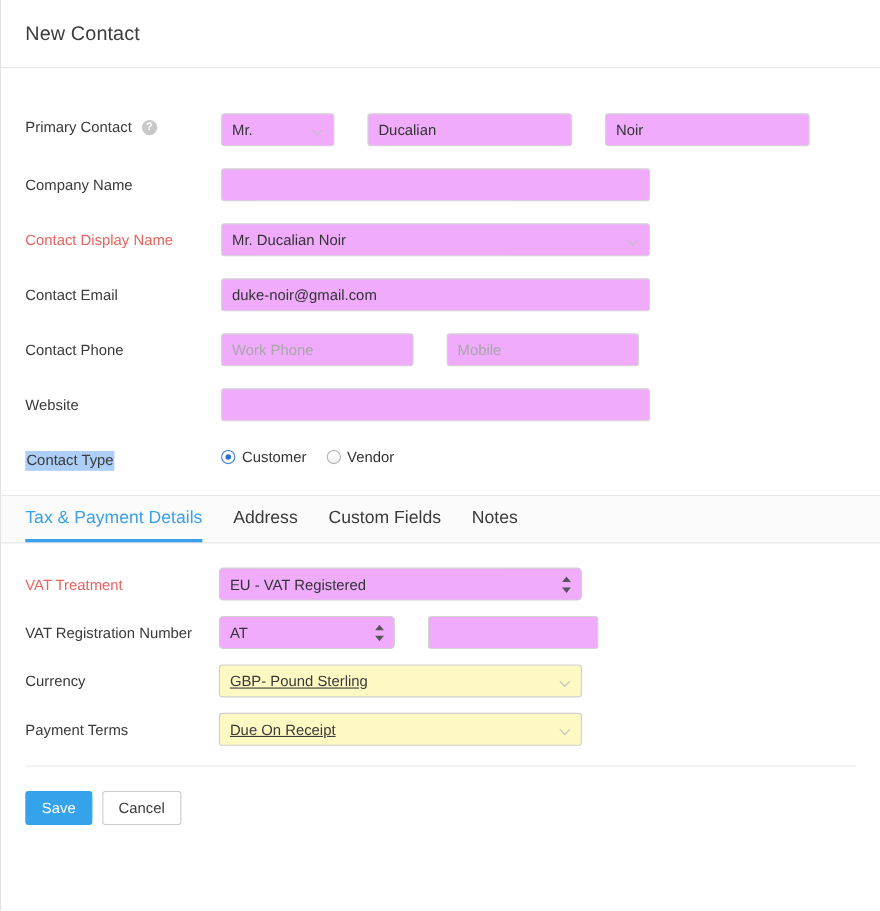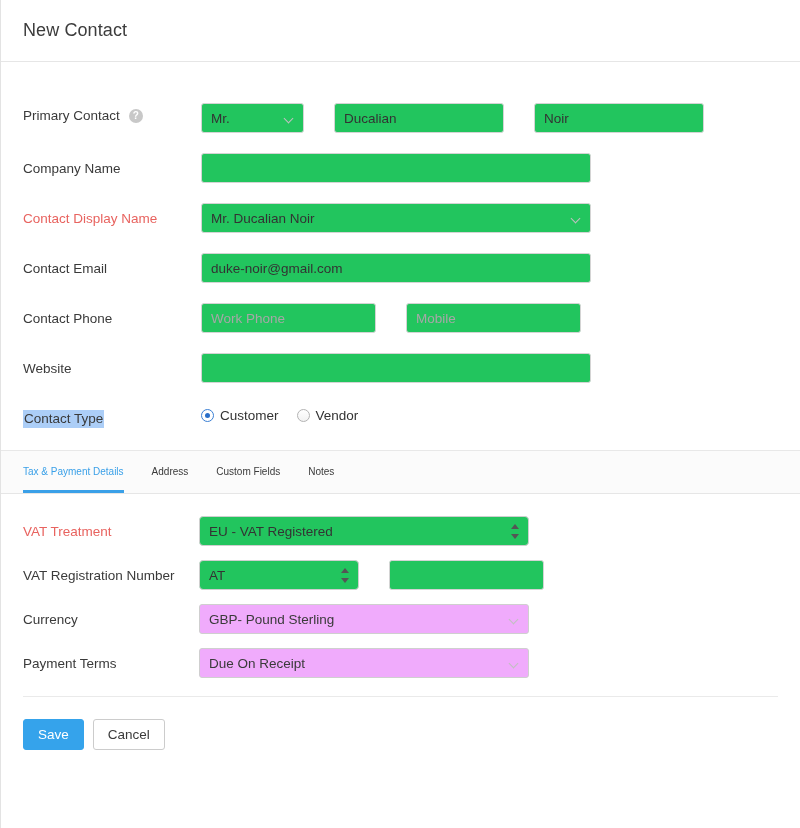--- a/index.html
+++ b/index.html
@@ -89,31 +89,31 @@
     display: inline-block;
     font-family: "Liberation Sans", sans-serif;
   }
 
   
   .ctl {
     box-sizing: border-box;
     height: 30px;
     border: 1px solid #d4d4d4;
     border-radius: 3px;
-    background: #22c55e;
+    background: #f0abfc;
     font-size: 13.5px;
     color: #333333;
     font-family: "Liberation Sans", sans-serif;
     padding: 0 9px;
     outline: none;
   }
   .ctl::placeholder { color: #a7a7a7; }
 
   .w-salutation { width: 103px; }
-  .w-name { width: 170px; }
+  .w-name { width: 186px; }
   .w-wide { width: 390px; }
   .w-phone { width: 175px; }
   .w-tax { width: 330px; }
   .w-vatcode { width: 160px; }
   .w-vatnum { width: 155px; }
 
   .gap { margin-left: 30px; }
 
   
   .select-chev {
@@ -179,23 +179,24 @@
     top: 0;
     border-bottom: 5px solid #555555;
   }
   .stepper .dn {
     bottom: 0;
     border-top: 5px solid #555555;
   }
 
   
   .ctl.grey {
-    background: #f0abfc;
+    background: #fef9c3;
     border-color: #cfcfcf;
     color: #3a3a3a;
+    text-decoration: underline;
   }
 
   
   .radio-group {
     display: flex;
     align-items: center;
     padding-top: 5px;
   }
   .radio-item {
     display: flex;
@@ -244,21 +245,21 @@
     background: #fbfbfb;
     border-bottom: 1px solid #e6e6e6;
     display: flex;
     align-items: stretch;
     padding-left: 22px;
     box-sizing: border-box;
   }
   .tab {
     display: flex;
     align-items: center;
-    font-size: 10px;
+    font-size: 16px;
     color: #3a3a3a;
     margin-right: 28px;
     position: relative;
     padding-bottom: 2px;
   }
   .tab.active {
     color: #3aa0e8;
   }
   .tab.active::after {
     content: "";

